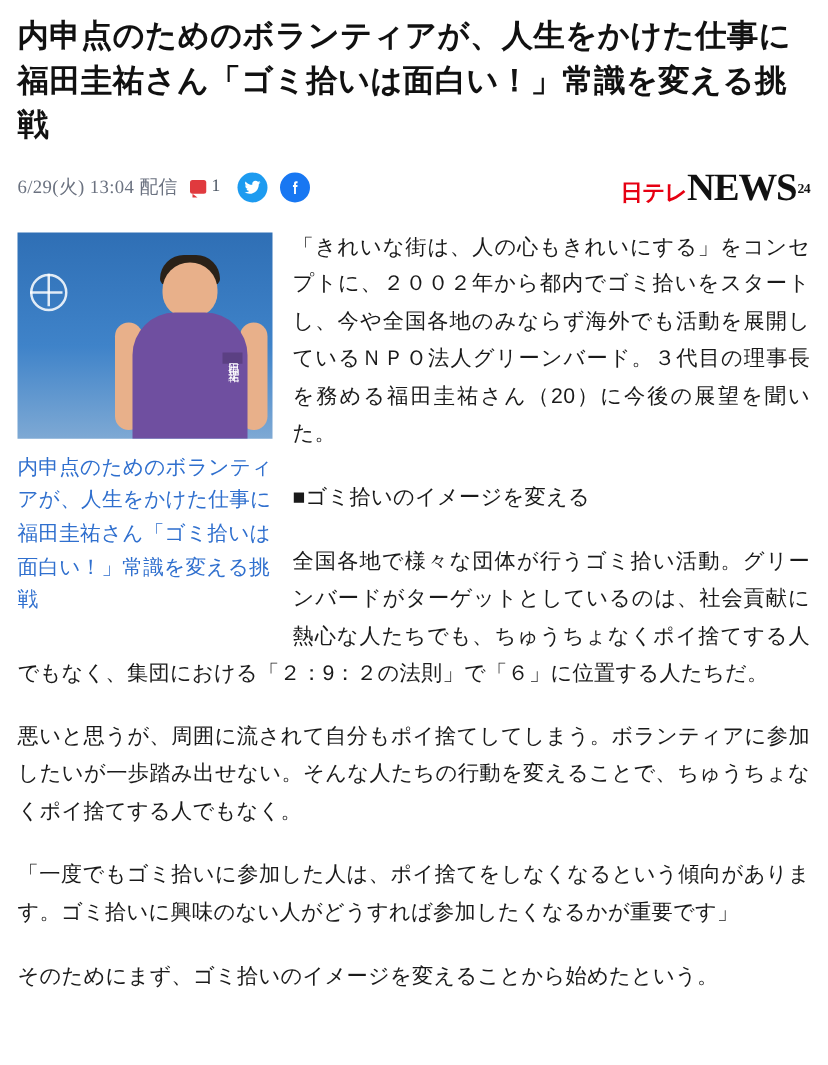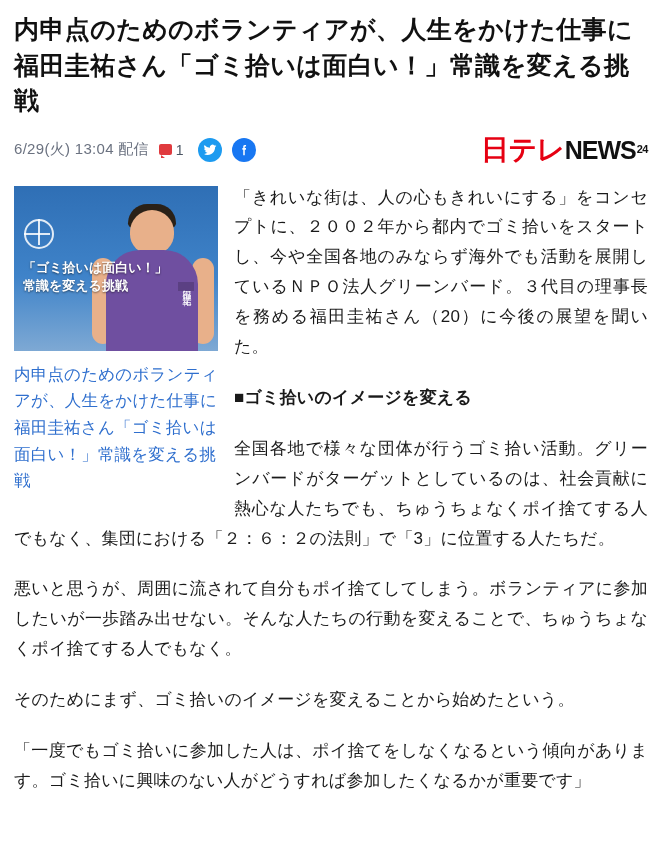--- a/index.html
+++ b/index.html
@@ -27,20 +27,21 @@
     line-height: 1.42;
     letter-spacing: 0.4px;
     margin: 12px 0 0 0;
     color: #111111;
   }
   .meta-row {
     display: flex;
     align-items: center;
     margin-top: 16px;
     height: 30px;
+    font-family: Liberation Serif, serif;
   }
   .meta-date {
     font-size: 15px;
     color: #6b7280;
     letter-spacing: 0.3px;
   }
   .comment-wrap {
     display: flex;
     align-items: center;
     margin-left: 10px;
@@ -90,26 +91,26 @@
   .sicon svg { display: block; }
   .brand {
     margin-left: auto;
     display: flex;
     align-items: baseline;
     font-weight: bold;
     letter-spacing: -0.5px;
   }
   .brand .ntv {
     color: #e60012;
-    font-size: 28px;
+    font-size: 18px;
     font-weight: bold;
   }
   .brand .news {
     color: #111111;
-    font-size: 25px;
+    font-size: 31px;
     font-weight: bold;
     letter-spacing: -1px;
   }
   .brand .twentyfour {
     color: #111111;
     font-size: 11px;
     font-weight: bold;
     position: relative;
     top: -6px;
     margin-left: 1px;
@@ -236,21 +237,21 @@
   }
   .body-text p {
     margin: 0 0 21px 0;
     font-size: 17px;
     line-height: 1.76;
     letter-spacing: 0.2px;
     color: #1a1a1a;
     text-align: justify;
   }
   .body-text p.subhead {
-    font-weight: bold;
+    font-weight: normal;
   }
   .clearfix:after {
     content: "";
     display: table;
     clear: both;
   }
 </style>
 </head>
 <body>
 
@@ -290,31 +291,27 @@
 
     <div class="figure">
       <div class="thumb">
         <span class="globe"></span>
         <span class="person-hair"></span>
         <span class="person-head"></span>
         <span class="person-arm-l"></span>
         <span class="person-arm-r"></span>
         <span class="person-body"></span>
         <span class="name-tag">福田 圭祐</span>
-        <span class="caption-band">
-          <span>「ゴミ拾いは面白い！」</span><br>
-          <span>常識を変える挑戦</span>
-        </span>
       </div>
       <div class="fig-caption">内申点のためのボランティアが、人生をかけた仕事に　福田圭祐さん「ゴミ拾いは面白い！」常識を変える挑戦</div>
     </div>
 
     <div class="body-text">
       <p>「きれいな街は、人の心もきれいにする」をコンセプトに、２００２年から都内でゴミ拾いをスタートし、今や全国各地のみならず海外でも活動を展開しているＮＰＯ法人グリーンバード。３代目の理事長を務める福田圭祐さん（20）に今後の展望を聞いた。</p>
       <p class="subhead">■ゴミ拾いのイメージを変える</p>
-      <p>全国各地で様々な団体が行うゴミ拾い活動。グリーンバードがターゲットとしているのは、社会貢献に熱心な人たちでも、ちゅうちょなくポイ捨てする人でもなく、集団における「２：６：２の法則」で「3」に位置する人たちだ。</p>
+      <p>全国各地で様々な団体が行うゴミ拾い活動。グリーンバードがターゲットとしているのは、社会貢献に熱心な人たちでも、ちゅうちょなくポイ捨てする人でもなく、集団における「２：9：２の法則」で「６」に位置する人たちだ。</p>
       <p>悪いと思うが、周囲に流されて自分もポイ捨てしてしまう。ボランティアに参加したいが一歩踏み出せない。そんな人たちの行動を変えることで、ちゅうちょなくポイ捨てする人でもなく。</p>
+      <p>「一度でもゴミ拾いに参加した人は、ポイ捨てをしなくなるという傾向があります。ゴミ拾いに興味のない人がどうすれば参加したくなるかが重要です」</p>
       <p>そのためにまず、ゴミ拾いのイメージを変えることから始めたという。</p>
-      <p>「一度でもゴミ拾いに参加した人は、ポイ捨てをしなくなるという傾向があります。ゴミ拾いに興味のない人がどうすれば参加したくなるかが重要です」</p>
     </div>
 
   </div>
 </div>
 
 </body></html>

